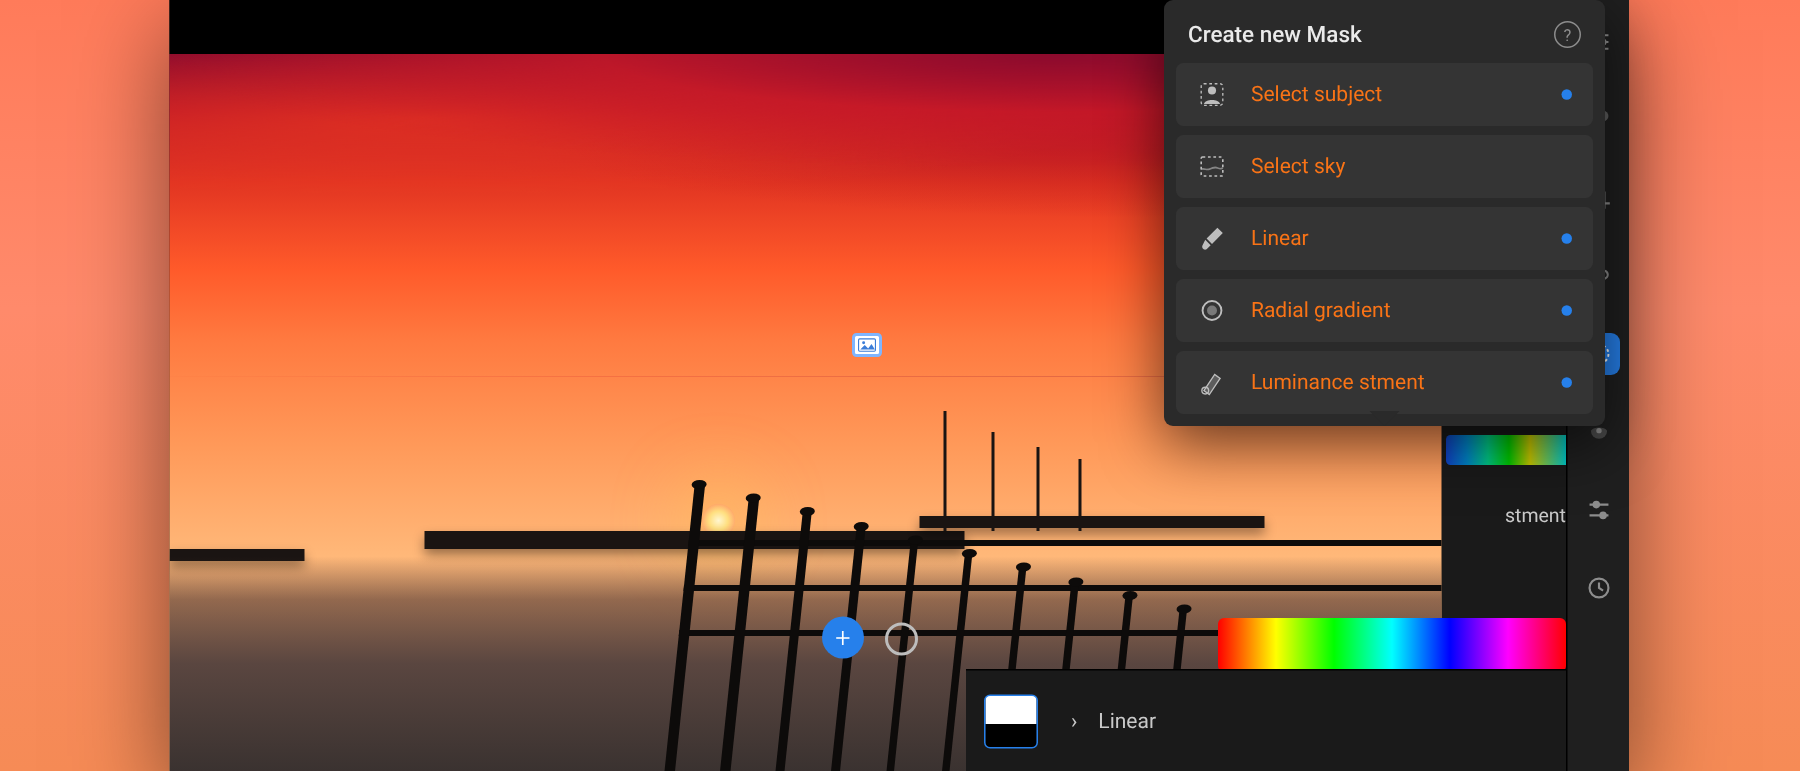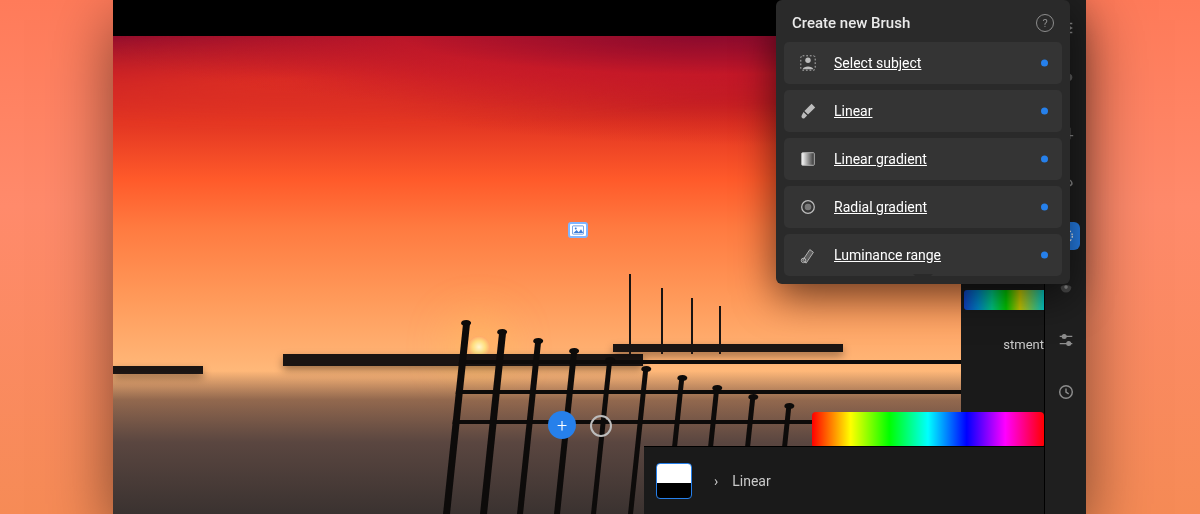--- a/index.html
+++ b/index.html
@@ -160,21 +160,21 @@
     cursor:pointer;
   }
   .pop-list{display:flex; flex-direction:column; gap:6px; padding:0 8px;}
   .pop-item{
     display:flex; align-items:center; gap:16px;
     background:#343434; border-radius:5px;
     padding:11px 14px; cursor:pointer; position:relative;
   }
   .pop-icon{width:20px; height:20px; display:flex; align-items:center; justify-content:center; color:#bdbdbd;}
   .pop-icon svg{width:18px;height:18px;}
-  .pop-label{color:#ffffff; font-size:14px;text-decoration:underline;}
+  .pop-label{color:#f97316; font-size:14px;}
   .pop-dot{
     position:absolute; right:14px; top:50%; transform:translateY(-50%);
     width:7px; height:7px; border-radius:50%; background:#2680eb;
   }
 </style>
 </head>
 <body>
 
 <div class="bg-gradient"></div>
 
@@ -340,77 +340,70 @@
   <div class="mask-strip">
     <div class="mask-toggle-a">+</div>
     <div class="mask-toggle-b"></div>
     <div class="mask-thumb"></div>
     <span class="mask-chevron">›</span>
     <span class="mask-label">Linear</span>
   </div>
 
   <div class="popover">
     <div class="pop-header">
-      <span class="pop-title">Create new Brush</span>
+      <span class="pop-title">Create new Mask</span>
       <span class="help-icon">?</span>
     </div>
     <div class="pop-list" id="pop-list">
         <div class="pop-item">
           <span class="pop-icon">
             <svg viewBox="0 0 20 20" fill="currentColor">
               <circle cx="10" cy="7" r="3"></circle>
               <path d="M4 17c1-4 11-4 12 0z"></path>
               <rect x="2" y="2" width="16" height="16" rx="2" fill="none" stroke="currentColor" stroke-dasharray="2 2" stroke-width="1"></rect>
             </svg>
           </span>
           <span class="pop-label">Select subject</span>
           <span class="pop-dot"></span>
         </div>
         <div class="pop-item">
           <span class="pop-icon">
+            <svg viewBox="0 0 20 20" fill="none" stroke="currentColor" stroke-width="1.2">
+              <rect x="2" y="3" width="16" height="14" rx="1" stroke-dasharray="2 2"></rect>
+              <path d="M2 12c2-1 4 1 6 0s4-2 6-1 3 1 4 0" fill="currentColor" opacity=".6"></path>
+            </svg>
+          </span>
+          <span class="pop-label">Select sky</span>
+        </div>
+        <div class="pop-item">
+          <span class="pop-icon">
             <svg viewBox="0 0 20 20" fill="currentColor">
               <path d="M14 2l4 4-8 8-4-4zM5 11l4 4-3 3c-2 1-4-1-3-3z"></path>
             </svg>
           </span>
           <span class="pop-label">Linear</span>
-          <span class="pop-dot"></span>
-        </div>
-        <div class="pop-item">
-          <span class="pop-icon">
-            <svg viewBox="0 0 20 20">
-              <rect x="3" y="3" width="14" height="14" rx="1" fill="url(#lg)"></rect>
-              <defs>
-                <linearGradient id="lg" x1="0" x2="1">
-                  <stop offset="0" stop-color="#fff"></stop>
-                  <stop offset="1" stop-color="#333"></stop>
-                </linearGradient>
-              </defs>
-              <rect x="3" y="3" width="14" height="14" rx="1" fill="none" stroke="#bdbdbd"></rect>
-            </svg>
-          </span>
-          <span class="pop-label">Linear gradient</span>
           <span class="pop-dot"></span>
         </div>
         <div class="pop-item">
           <span class="pop-icon">
             <svg viewBox="0 0 20 20" fill="none" stroke="currentColor" stroke-width="1.4">
               <circle cx="10" cy="10" r="7"></circle>
               <circle cx="10" cy="10" r="3" fill="currentColor" opacity=".5"></circle>
             </svg>
           </span>
           <span class="pop-label">Radial gradient</span>
           <span class="pop-dot"></span>
         </div>
         <div class="pop-item">
           <span class="pop-icon">
             <svg viewBox="0 0 20 20" fill="currentColor">
               <path d="M4 16l8-12 4 3-8 12z" opacity=".3"></path>
               <path d="M4 16l8-12 4 3-8 12z" fill="none" stroke="currentColor"></path>
               <circle cx="5" cy="16" r="2.5" fill="none" stroke="currentColor"></circle>
             </svg>
           </span>
-          <span class="pop-label">Luminance range</span>
+          <span class="pop-label">Luminance stment</span>
           <span class="pop-dot"></span>
         </div>
       </div>
   </div>
 
 </div>
 
 </body></html>

